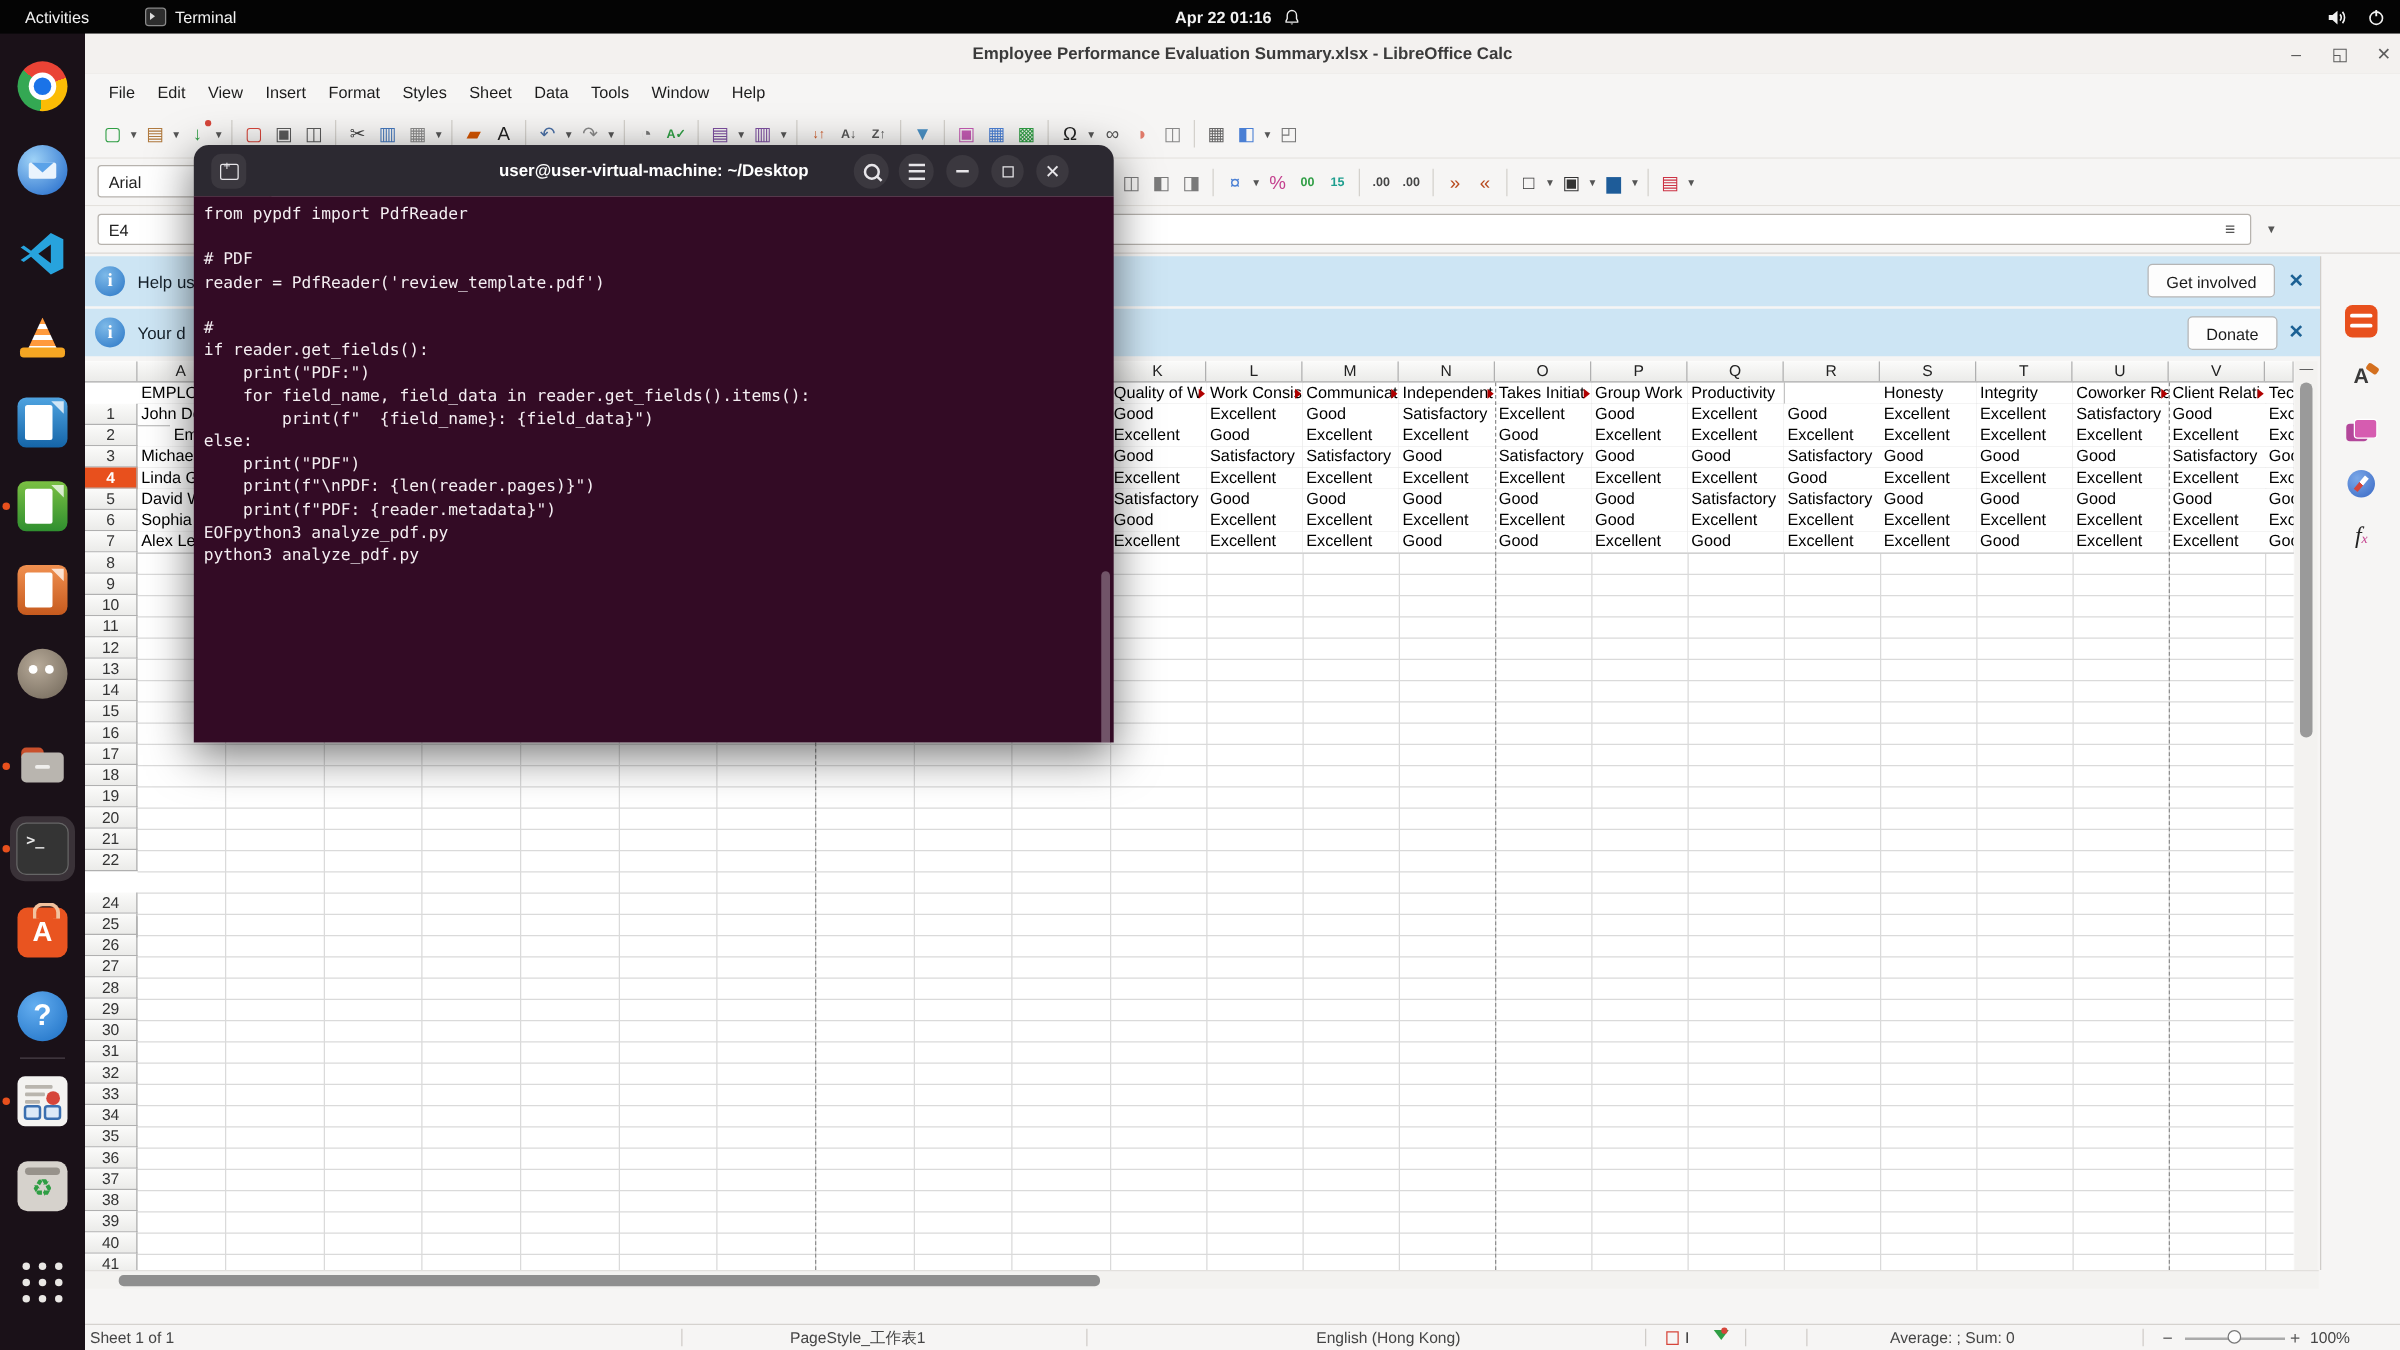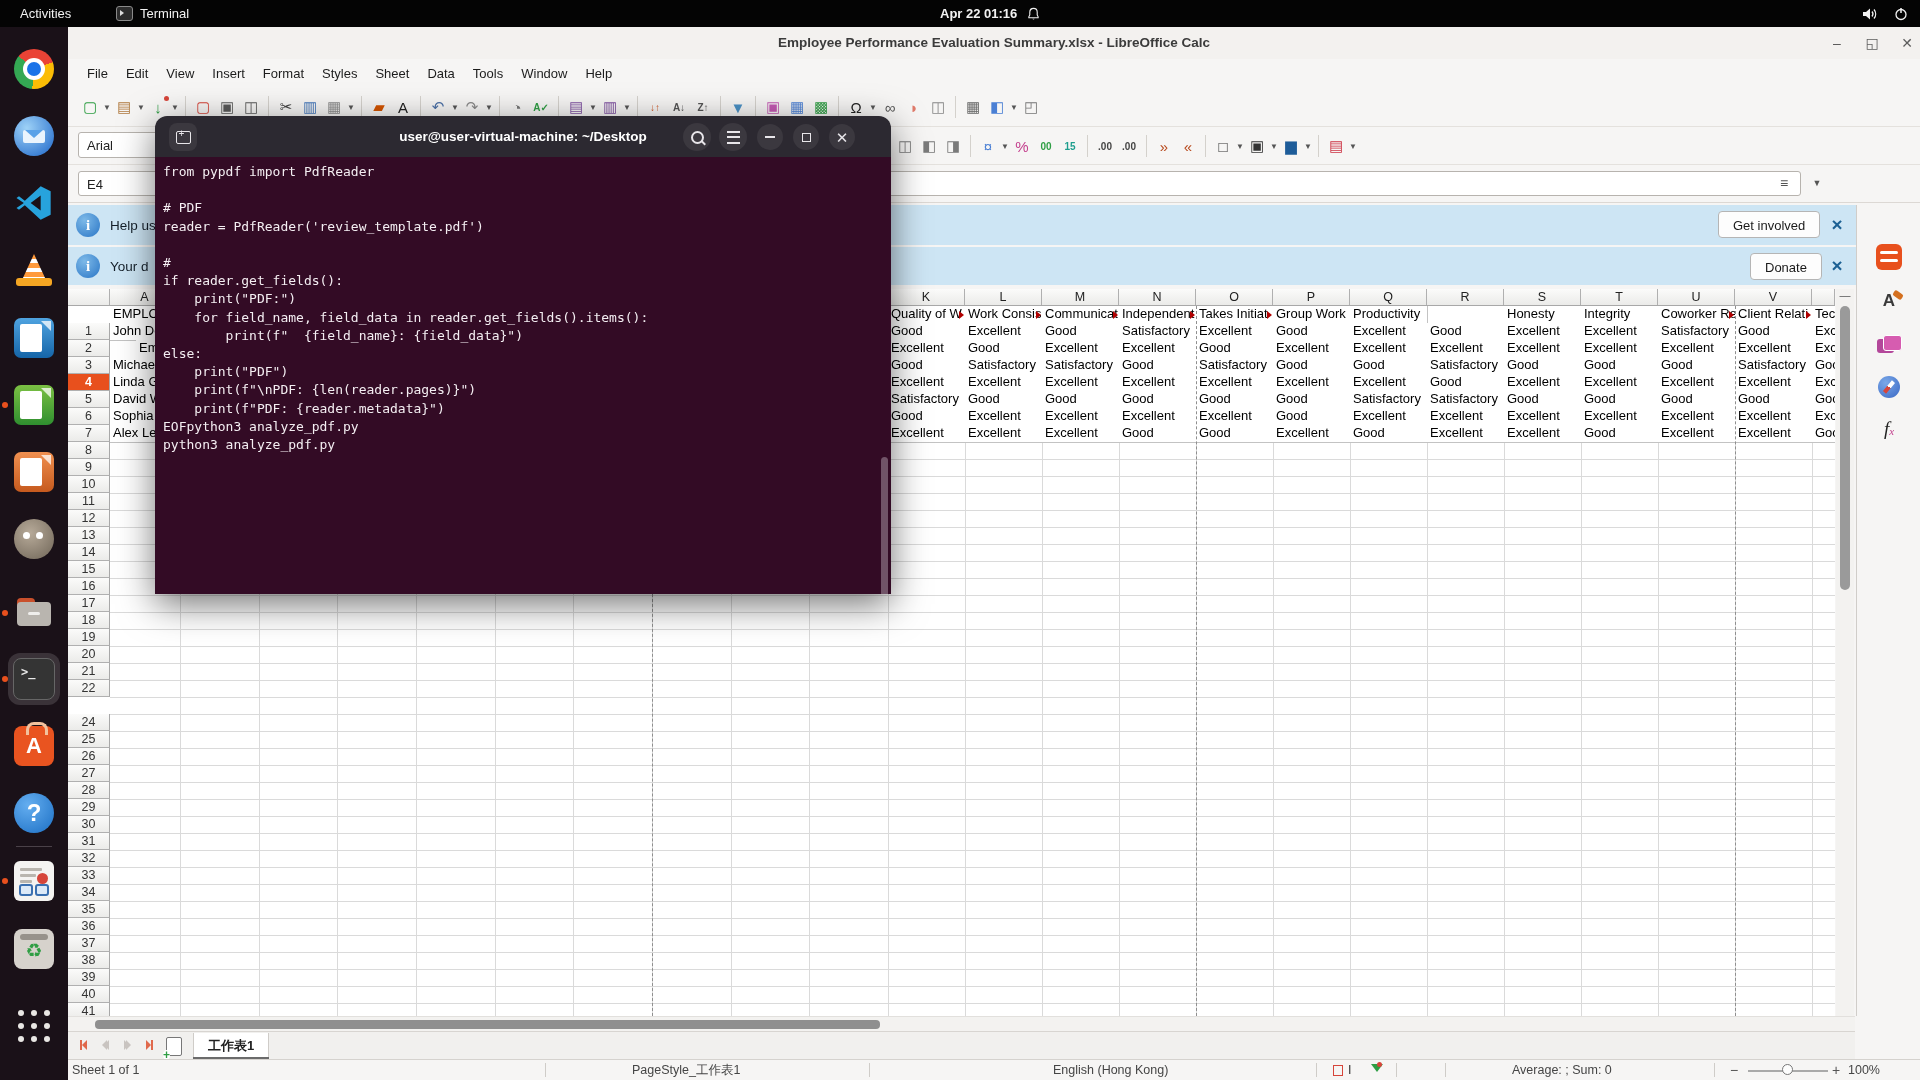--- a/index.html
+++ b/index.html
@@ -670,41 +670,20 @@
           <div class="sb-gallery"></div>
         </div>
         <div class="sb-icon" style="top: 168px;">
           <div class="sb-navigator"></div>
         </div>
         <div class="sb-icon" style="top: 210px;">
           <div class="sb-fx">f<i>x</i></div>
         </div>
       </div>
 
-    <div id="tabbar">
-      <span class="navbtn" style="left:12px;">
-          <span class="bar" style="background:#e0694c;"></span>
-          <span class="tri" style="border-right-color:#e0694c;border-left:none;"></span>
-        </span>
-      <span class="navbtn" style="left:34px;">
-          <span class="tri" style="border-right-color:#c9c4c0;border-left:none;"></span>
-          <span class="tri" style="border-right-color:#c9c4c0;border-left:none;margin-left:-3px;"></span>
-        </span>
-      <span class="navbtn" style="left:56px;">
-          <span class="tri" style="border-left-color:#c9c4c0;border-right:none;"></span>
-          <span class="tri" style="border-left-color:#c9c4c0;border-right:none;margin-left:-3px;"></span>
-        </span>
-      <span class="navbtn" style="left:78px;">
-          <span class="tri" style="border-left-color:#e0694c;border-right:none;"></span>
-          <span class="bar" style="background:#e0694c;"></span>
-        </span>
-      <span id="add-sheet"></span>
-      <span id="sheet-tab">工作表1</span>
-      <span id="tab-underline" style="width: 76px;"></span>
-    </div>
 
     <div id="statusbar">
       <span class="sb-item" style="left:4px;">Sheet 1 of 1</span>
       <span class="sb-item" style="left:564px;">PageStyle_工作表1</span>
       <span class="sb-item" style="left:985px;">English (Hong Kong)</span>
       <span id="ins-icon"></span>
         <span id="ins-I" class="sb-item">I</span>
       <span id="save-state"></span>
       <span class="sb-item" style="left:1404px;margin-left:40px;">Average: ; Sum: 0</span>
       <span id="zoom-minus">−</span>

